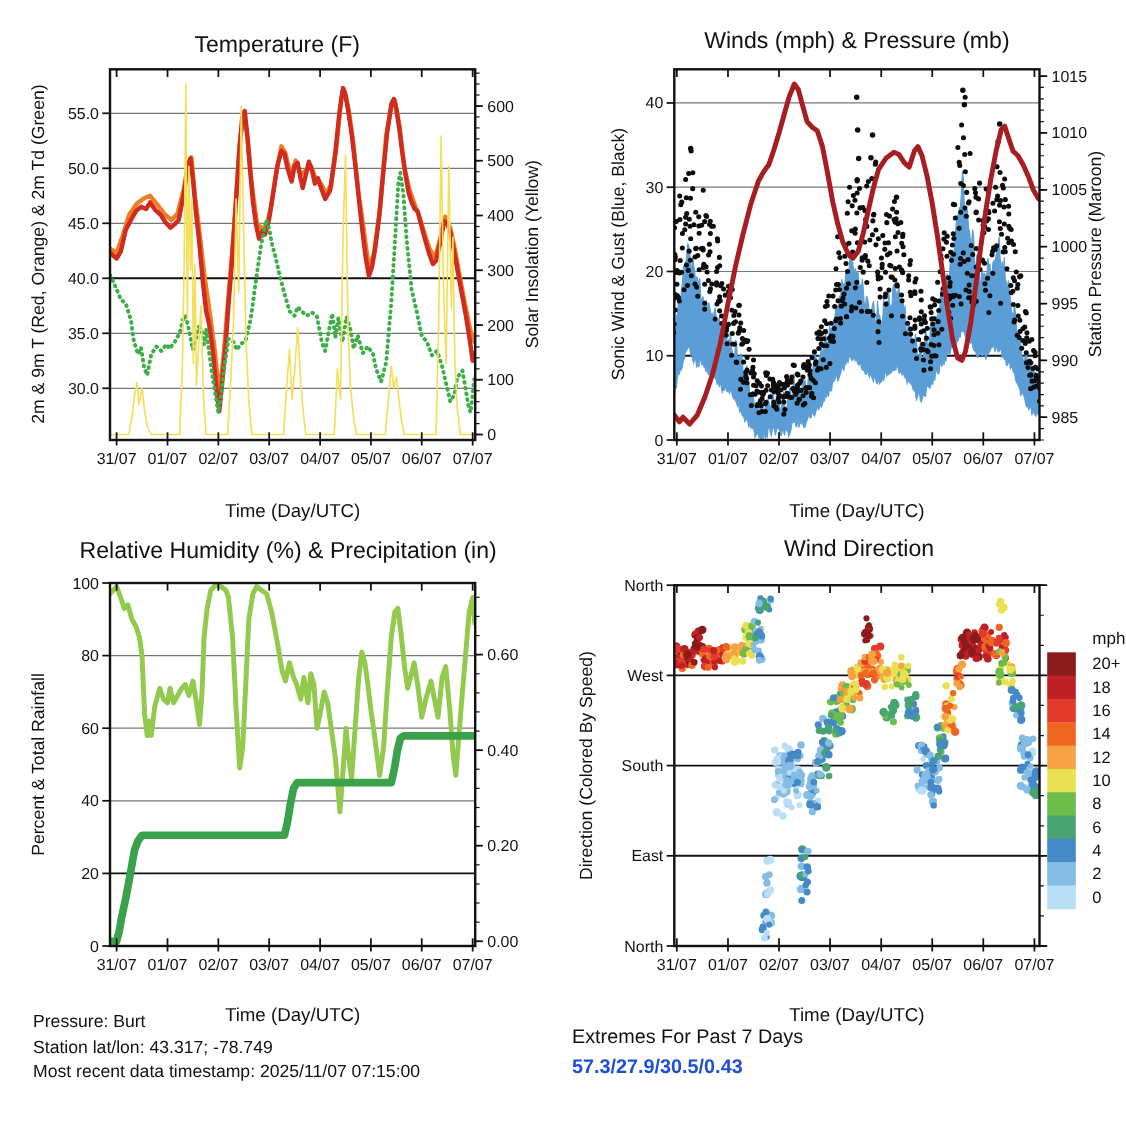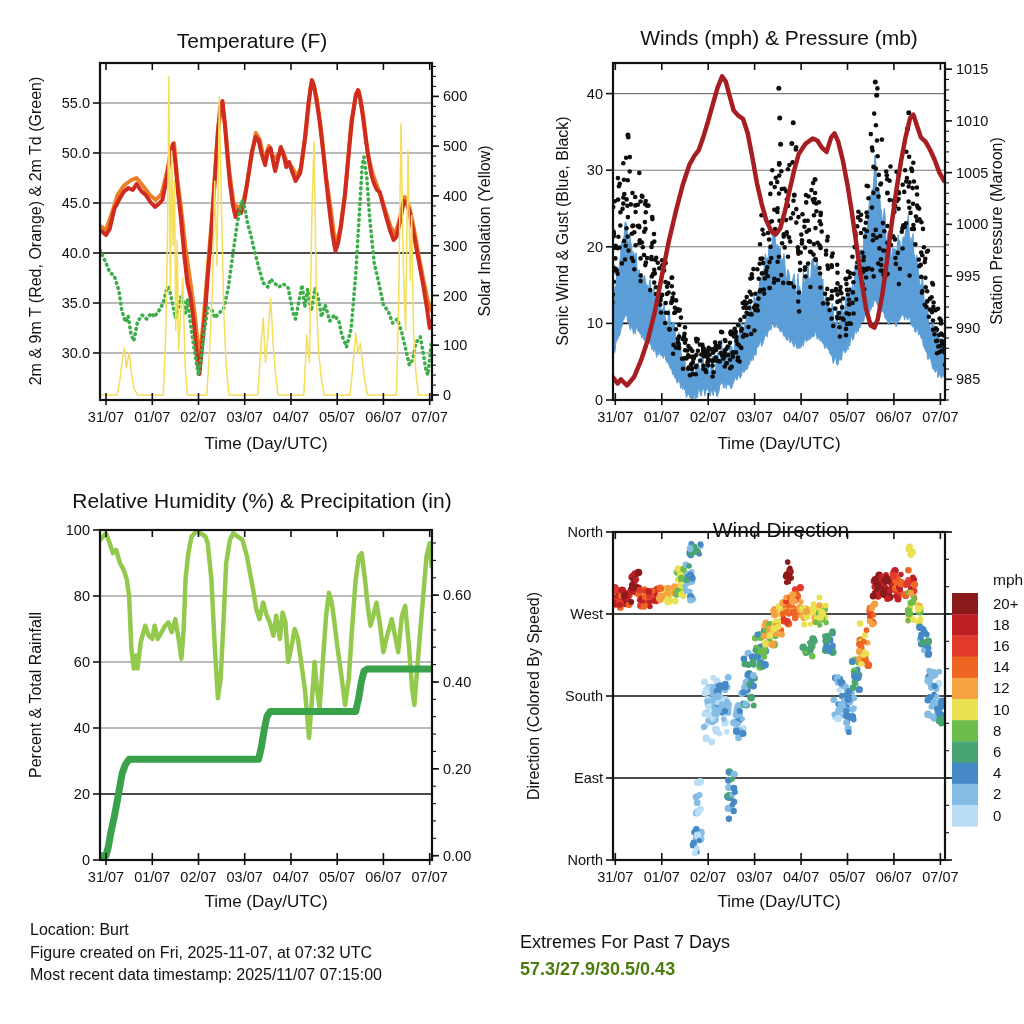--- a/index.html
+++ b/index.html
@@ -4,26 +4,26 @@
 <style>
   html,body{margin:0;padding:0;background:#fff;}
   .page{position:relative;width:1024px;height:1024px;background:#fff;overflow:hidden;
         font-family:"Liberation Sans",sans-serif;color:#111;}
   #fig{position:absolute;left:0;top:0;}
   svg text{font-family:"Liberation Sans",sans-serif;fill:#111;}
   .tk{font-size:14.5px;}
   .cbl{font-size:15px;}
   .cbt{font-size:15.5px;}
   .ct{position:absolute;transform:translateX(-50%);font-size:21px;white-space:nowrap;}
-  .xl{position:absolute;transform:translateX(-50%);font-size:17px;white-space:nowrap;}
+  .xl{position:absolute;transform:translateX(-50%);font-size:17px;white-space:nowrap;margin-top:21px;}
   .yl{position:absolute;transform:translate(-50%,-50%) rotate(-90deg);font-size:16px;white-space:nowrap;}
   .footer{position:absolute;left:30px;top:919px;font-size:16px;line-height:22.5px;}
   .extremes{position:absolute;left:520px;width:458px;top:929px;text-align:left;
             font-size:18px;line-height:27px;}
-  .extremes .val{font-weight:bold;color:#4d7c0f;}
+  .extremes .val{font-weight:bold;color:#1d4ed8;}
 </style>
 </head>
 <body>
 
 <div class="page">
   <svg id="fig" width="1024" height="1024">
       <defs>
         <clipPath id="cp0">
           <rect x="100" y="63" width="332" height="337"></rect>
         </clipPath>
@@ -1976,37 +1976,37 @@
       <rect x="952" y="783.8" width="26" height="21.599999999999998" fill="#84bce4"></rect>
       <text x="993" y="799.4" text-anchor="start" class="cbl">2</text>
       <rect x="952" y="805.0" width="26" height="21.599999999999998" fill="#badef5"></rect>
       <text x="993" y="820.6" text-anchor="start" class="cbl">0</text>
       <text x="993" y="585" text-anchor="start" class="cbt">mph</text>
     </svg>
 
   <div class="ct" style="left:252px;top:29px">Temperature (F)</div>
   <div class="ct" style="left:262px;top:489px">Relative Humidity (%) &amp; Precipitation (in)</div>
   <div class="ct" style="left:779px;top:26px">Winds (mph) &amp; Pressure (mb)</div>
-  <div class="ct" style="left:781px;top:518px">Wind Direction</div>
+  <div class="ct" style="left:781px;top:487px">Wind Direction</div>
 
   <div class="xl" style="left:266px;top:434px">Time (Day/UTC)</div>
   <div class="xl" style="left:779px;top:434px">Time (Day/UTC)</div>
   <div class="xl" style="left:266px;top:892px">Time (Day/UTC)</div>
   <div class="xl" style="left:779px;top:892px">Time (Day/UTC)</div>
 
   <div class="yl" style="left:36px;top:231px">2m &amp; 9m T (Red, Orange) &amp; 2m Td (Green)</div>
   <div class="yl" style="left:485px;top:231px">Solar Insolation (Yellow)</div>
   <div class="yl" style="left:563px;top:231px">Sonic Wind &amp; Gust (Blue, Black)</div>
   <div class="yl" style="left:997px;top:231px">Station Pressure (Maroon)</div>
   <div class="yl" style="left:36px;top:695px">Percent &amp; Total Rainfall</div>
   <div class="yl" style="left:534px;top:696px">Direction (Colored By Speed)</div>
 
   <div class="footer">
-    <div>Location: Burt</div>
-    <div>Figure created on Fri, 2025-11-07, at 07:32 UTC</div>
+    <div>Pressure: Burt</div>
+    <div>Station lat/lon: 43.317; -78.749</div>
     <div>Most recent data timestamp: 2025/11/07 07:15:00</div>
   </div>
 
   <div class="extremes">
     <div>Extremes For Past 7 Days</div>
     <div class="val">57.3/27.9/30.5/0.43</div>
   </div>
 </div>
 
 </body></html>

